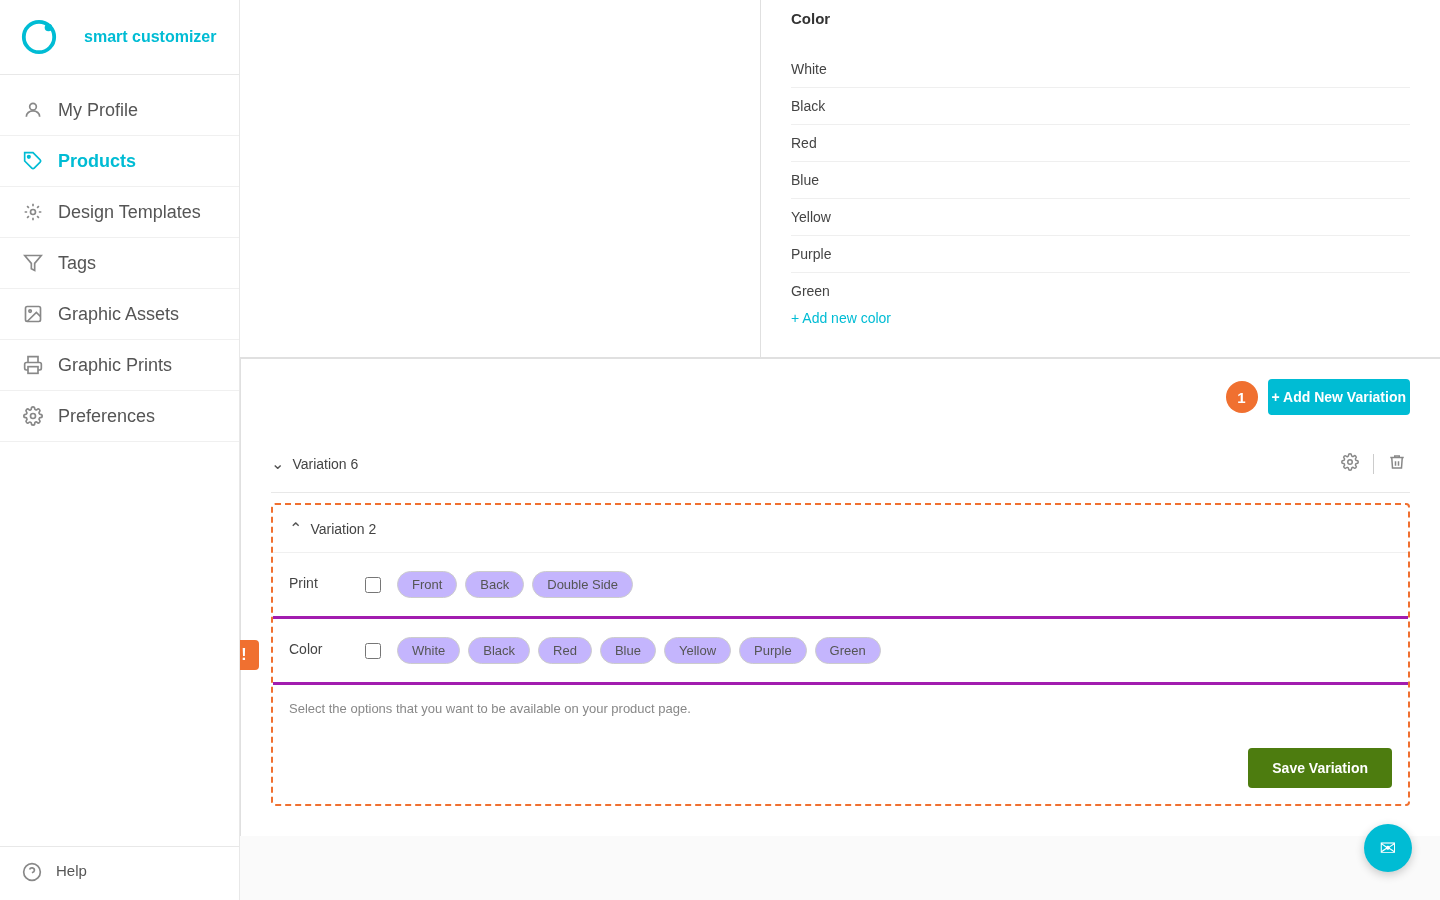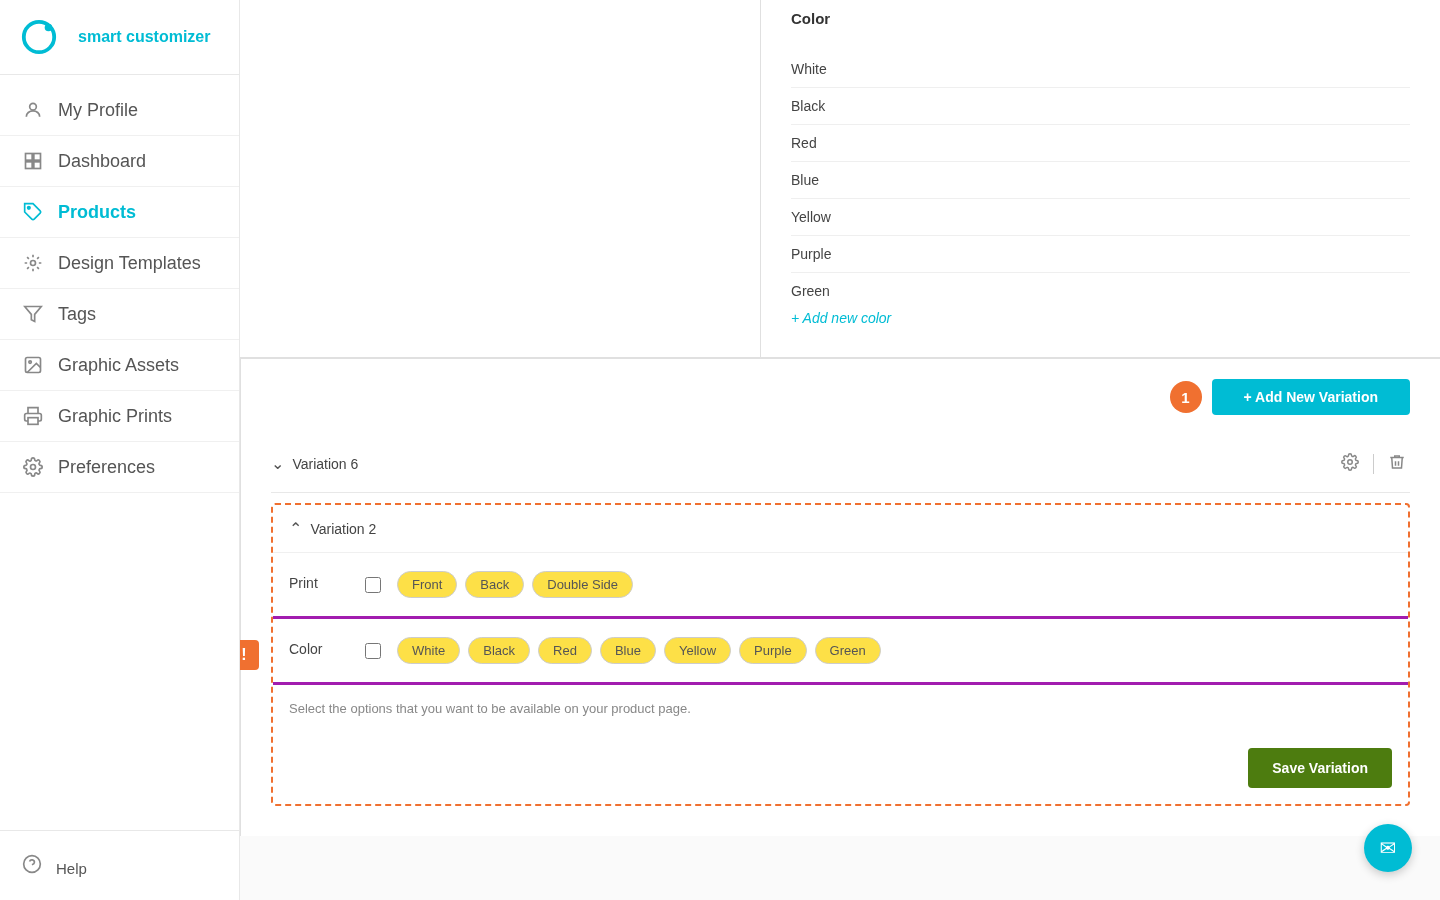--- a/index.html
+++ b/index.html
@@ -13,21 +13,21 @@
       display: flex;
       flex-direction: column;
       flex-shrink: 0;
       height: 900px;
     }
     .sidebar-logo {
       display: flex;
       align-items: center;
       padding: 18px 20px;
       border-bottom: 1px solid #e8e8e8;
-      gap: 20px;
+      gap: 26px;
     }
     .logo-icon {
       width: 38px;
       height: 38px;
     }
     .logo-text {
       color: #00bcd4;
       font-size: 16px;
       font-weight: 600;
     }
@@ -49,23 +49,23 @@
     .nav-item.active { color: #00bcd4; font-weight: bold; }
     .nav-item .nav-icon {
       width: 22px;
       height: 22px;
       display: flex;
       align-items: center;
       justify-content: center;
       flex-shrink: 0;
     }
     .sidebar-help {
-      padding: 23px 22px;
-      display: flex;
-      align-items: flex-end;
+      padding: 15px 22px;
+      display: flex;
+      align-items: flex-start;
       gap: 14px;
       color: #555;
       font-size: 15px;
       cursor: pointer;
       border-top: 1px solid #e8e8e8;
     }
 
     
     .main {
       flex: 1;
@@ -103,21 +103,20 @@
       font-size: 14px;
       color: #444;
       border-bottom: 1px solid #efefef;
     }
     .color-list-item:last-child { border-bottom: none; }
     .add-color-link {
       color: #00bcd4;
       font-size: 14px;
       cursor: pointer;
       display: inline-block;
-      font-style: italic;
     }
 
     
     .section-divider {
       height: 1px;
       background: #e0e0e0;
       margin: 0;
     }
 
     
@@ -160,21 +159,21 @@
       align-items: center;
       justify-content: center;
       font-size: 15px;
       font-weight: 700;
     }
     .add-variation-btn {
       background: #00bcd4;
       color: #fff;
       border: none;
       border-radius: 4px;
-      padding: 10px 32px;
+      padding: 10px 4px;
       font-size: 14px;
       font-weight: 600;
       cursor: pointer;
       display: flex;
       align-items: center;
       gap: 6px;
     }
 
     
     .variation-row {
@@ -268,21 +267,21 @@
       display: flex;
       flex-wrap: wrap;
       gap: 8px;
     }
     .option-tag {
       border: 1px solid #ccc;
       border-radius: 20px;
       padding: 5px 14px;
       font-size: 13px;
       color: #555;
-      background: #fde047;
+      background: #c4b5fd;
       cursor: pointer;
     }
 
     
     .help-text {
       padding: 16px 16px;
       font-size: 13px;
       color: #888;
     }
 
@@ -338,31 +337,20 @@
     <div class="nav-item">
       <span class="nav-icon">
         <svg width="20" height="20" viewBox="0 0 24 24" fill="none" stroke="#888" stroke-width="2">
             <circle cx="12" cy="8" r="4"></circle>
             <path d="M4 20c0-4 3.6-7 8-7s8 3 8 7"></path>
           </svg>
       </span>
       <span>My Profile</span>
     </div>
 
-    <div class="nav-item">
-      <span class="nav-icon">
-        <svg width="20" height="20" viewBox="0 0 24 24" fill="none" stroke="#888" stroke-width="2">
-            <rect x="3" y="3" width="8" height="8"></rect>
-            <rect x="13" y="3" width="8" height="8"></rect>
-            <rect x="3" y="13" width="8" height="8"></rect>
-            <rect x="13" y="13" width="8" height="8"></rect>
-          </svg>
-      </span>
-      <span>Dashboard</span>
-    </div>
 
     <div class="nav-item active">
       <span class="nav-icon">
         <svg width="20" height="20" viewBox="0 0 24 24" fill="none" stroke="#00bcd4" stroke-width="2">
             <path d="M20.59 13.41l-7.17 7.17a2 2 0 0 1-2.83 0L2 12V2h10l8.59 8.59a2 2 0 0 1 0 2.82z"></path>
             <circle cx="7" cy="7" r="1.5" fill="#00bcd4"></circle>
           </svg>
       </span>
       <span>Products</span>
     </div>

